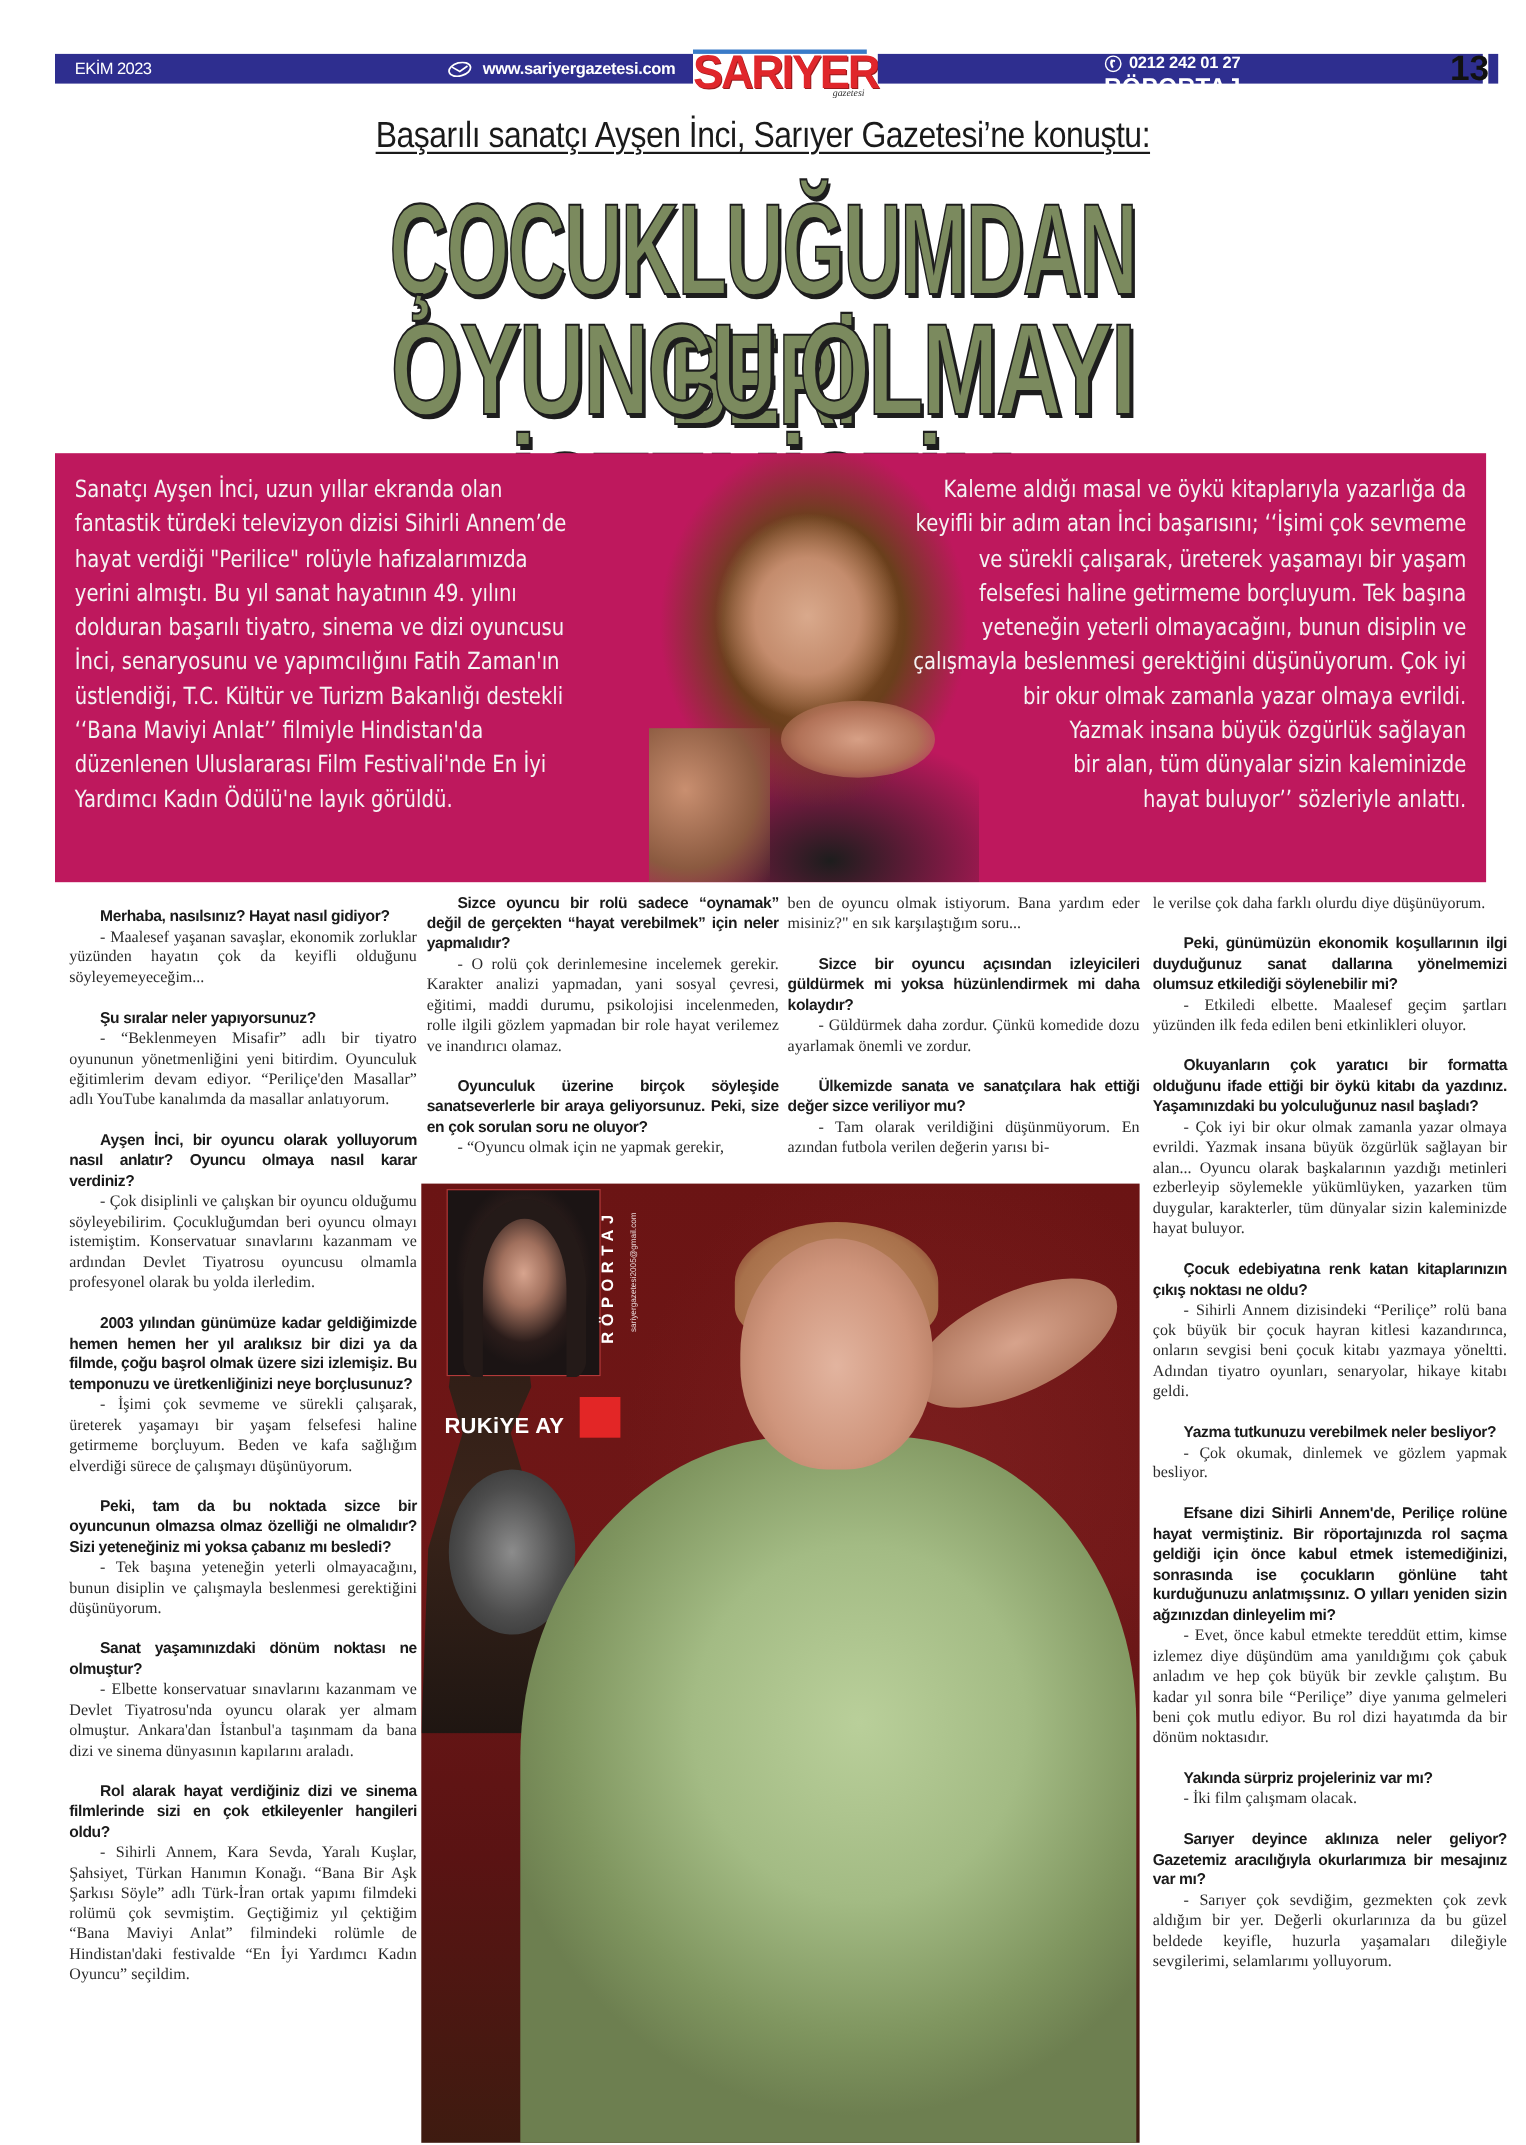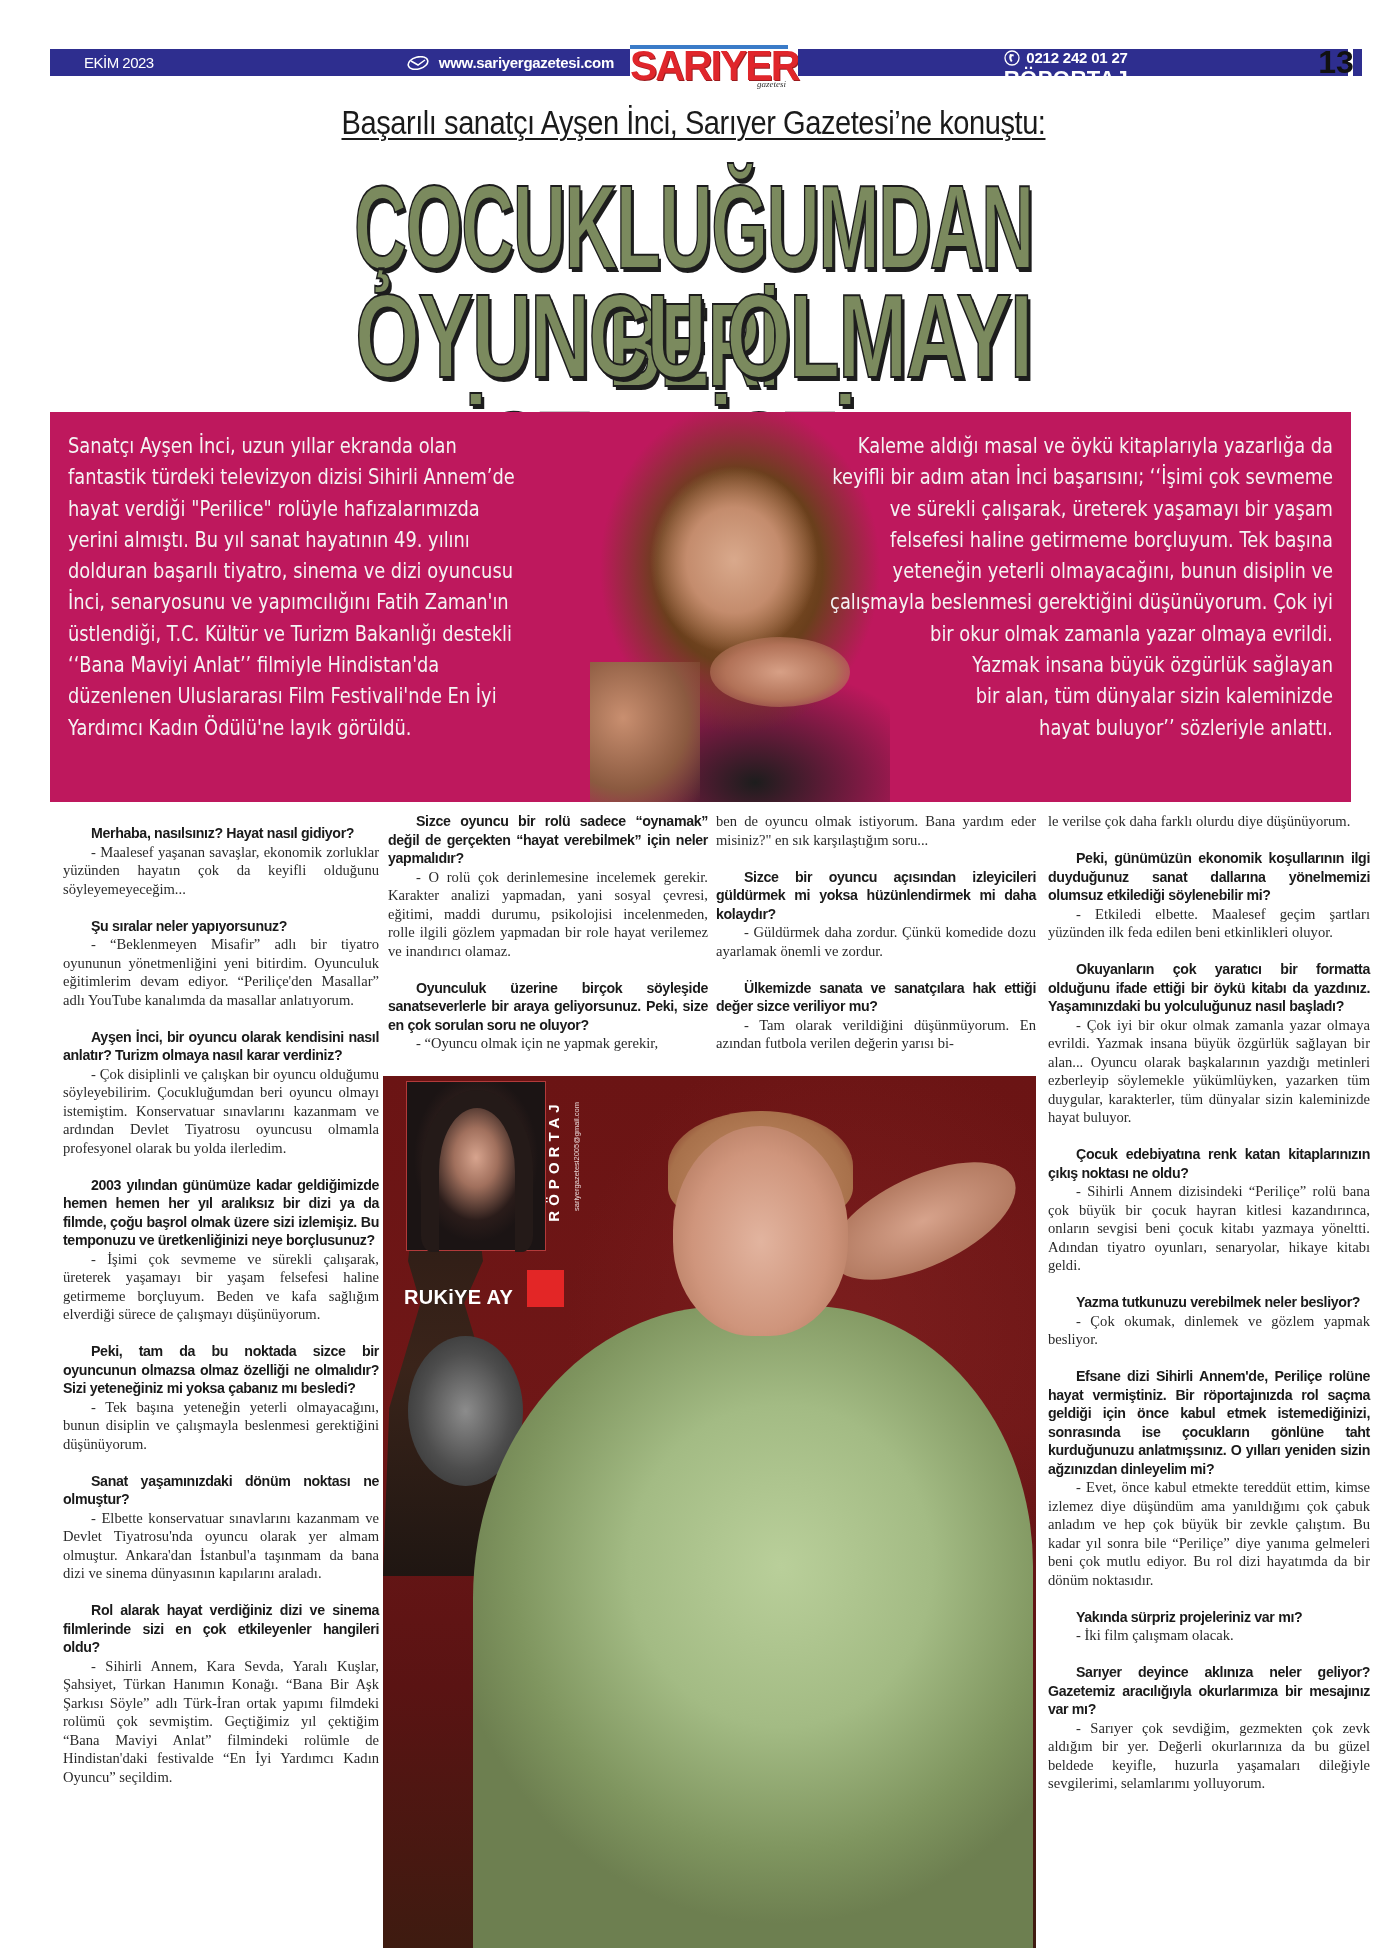--- a/index.html
+++ b/index.html
@@ -6,21 +6,21 @@
   html, body { width: 1387px; height: 1950px; background: #ffffff; overflow: hidden; }
   body { position: relative; font-family: "Liberation Serif", serif; color: #1a1a1a; }
 
   
   .topbar { position: absolute; top: 49px; left: 50px; width: 1301px; height: 27px; }
   .topbar .seg { position: absolute; top: 0; height: 27px; background: #2e2e8f; color: #fff;
     font-family: "Liberation Sans", sans-serif; font-size: 15px; display: flex; align-items: center; }
   .seg-left { left: 0; width: 580px; padding-left: 18px; justify-content: space-between; padding-right: 16px; }
   .seg-mid { left: 748px; width: 550px; padding-left: 14px; justify-content: space-between; padding-right: 28px; flex-direction: column; }
   .seg-tail { left: 1303px; width: 9px; background: #2e2e8f !important; }
-  .seg-left .date { letter-spacing: -0.5px; margin-left: 16px; }
+  .seg-left .date { letter-spacing: -0.5px; }
   .seg-left .web { display: flex; align-items: center; gap: 10px; font-weight: bold; letter-spacing: -0.3px; }
   .seg-mid .phone { display: flex; align-items: center; gap: 6px; font-weight: bold; letter-spacing: -0.2px; }
   .seg-mid .section { font-weight: bold; font-size: 22px; letter-spacing: 0.5px; }
   .pagenum { position: absolute; left: 1270px; top: -3px; width: 32px; height: 32px; font-family: "Liberation Sans", sans-serif;
     font-weight: bold; font-size: 32px; color: #111; display: flex; align-items: center; justify-content: center; }
   .logo { position: absolute; left: 580px; top: -4px; width: 168px; height: 44px; }
   .logo .bluebar { position: absolute; left: 0; top: 0; width: 158px; height: 4px; background: #3a7bc8; }
   .logo .word { position: absolute; left: 0; top: 0; width: 158px; font-family: "Liberation Sans", sans-serif; font-weight: bold;
     font-size: 41px; color: #e0262b; letter-spacing: -2px; line-height: 40px; text-align: center;
     transform: scaleY(1.05); text-shadow: 1px 1px 0 #9a1a1d; }
@@ -168,21 +168,21 @@
   </div>
 </div>
 
 <div class="col col1">
   <p class="q">Merhaba, nasılsınız? Hayat nasıl gidiyor?</p>
   <p class="a">- Maalesef yaşanan savaşlar, ekonomik zorluklar yüzünden hayatın çok da keyifli olduğunu söyleyemeyeceğim...</p>
   <div class="gap"></div>
   <p class="q">Şu sıralar neler yapıyorsunuz?</p>
   <p class="a">- “Beklenmeyen Misafir” adlı bir tiyatro oyununun yönetmenliğini yeni bitirdim. Oyunculuk eğitimlerim devam ediyor. “Periliçe'den Masallar” adlı YouTube kanalımda da masallar anlatıyorum.</p>
   <div class="gap"></div>
-  <p class="q">Ayşen İnci, bir oyuncu olarak kendisini nasıl anlatır? Turizm olmaya nasıl karar verdiniz?</p>
+  <p class="q">Ayşen İnci, bir oyuncu olarak yolluyorum nasıl anlatır? Oyuncu olmaya nasıl karar verdiniz?</p>
   <p class="a">- Çok disiplinli ve çalışkan bir oyuncu olduğumu söyleyebilirim. Çocukluğumdan beri oyuncu olmayı istemiştim. Konservatuar sınavlarını kazanmam ve ardından Devlet Tiyatrosu oyuncusu olmamla profesyonel olarak bu yolda ilerledim.</p>
   <div class="gap"></div>
   <p class="q">2003 yılından günümüze kadar geldiğimizde hemen hemen her yıl aralıksız bir dizi ya da filmde, çoğu başrol olmak üzere sizi izlemişiz. Bu temponuzu ve üretkenliğinizi neye borçlusunuz?</p>
   <p class="a">- İşimi çok sevmeme ve sürekli çalışarak, üreterek yaşamayı bir yaşam felsefesi haline getirmeme borçluyum. Beden ve kafa sağlığım elverdiği sürece de çalışmayı düşünüyorum.</p>
   <div class="gap"></div>
   <p class="q">Peki, tam da bu noktada sizce bir oyuncunun olmazsa olmaz özelliği ne olmalıdır? Sizi yeteneğiniz mi yoksa çabanız mı besledi?</p>
   <p class="a">- Tek başına yeteneğin yeterli olmayacağını, bunun disiplin ve çalışmayla beslenmesi gerektiğini düşünüyorum.</p>
   <div class="gap"></div>
   <p class="q">Sanat yaşamınızdaki dönüm noktası ne olmuştur?</p>
   <p class="a">- Elbette konservatuar sınavlarını kazanmam ve Devlet Tiyatrosu'nda oyuncu olarak yer almam olmuştur. Ankara'dan İstanbul'a taşınmam da bana dizi ve sinema dünyasının kapılarını araladı.</p>

